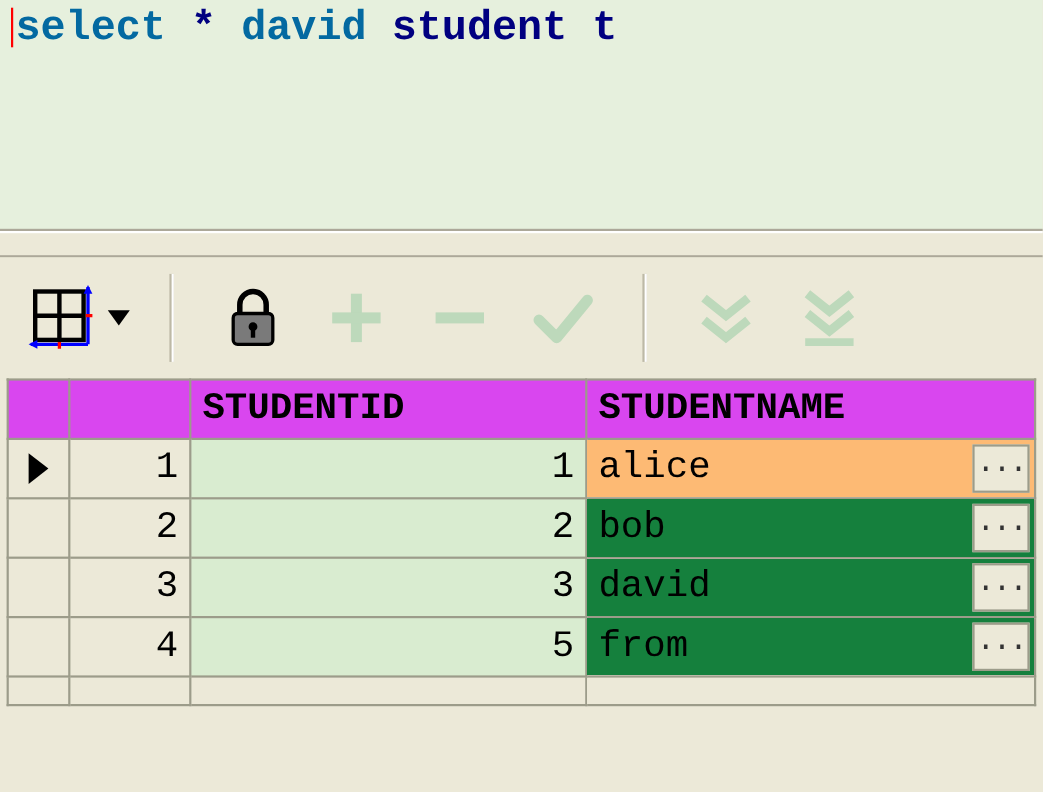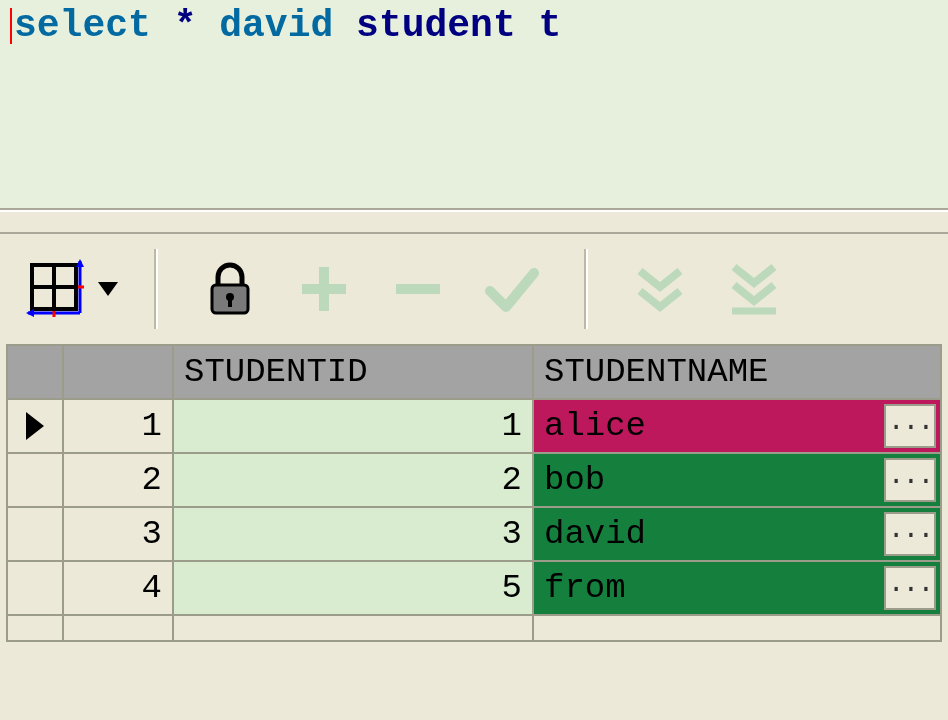--- a/index.html
+++ b/index.html
@@ -78,23 +78,23 @@
     font-family: "Courier New", monospace;
     font-size: 34px;
   }
   table.grid th, table.grid td {
     border: 2px solid #9c9c8a;
     height: 54px;
     padding: 2px 10px;
     box-sizing: border-box;
   }
   table.grid th {
-    background: #a3a3a3;
+    background: #d946ef;
     text-align: left;
-    font-weight: normal;
+    font-weight: bold;
     color: #000;
   }
   table.grid th.hdr-marker { width: 56px; }
   table.grid th.hdr-rownum { width: 110px; text-align:right; }
   table.grid th.hdr-id { width: 360px; }
   table.grid th.hdr-name { }
 
   td.row-marker {
     background: #ece9d8;
     text-align: center;
@@ -110,21 +110,21 @@
   td.cell-id {
     text-align: right;
     background: #d9ecd0;
   }
   td.cell-name {
     background: #15803d;
     position: relative;
     padding-right: 60px;
   }
   tr.r1 td.cell-id, tr.r1 td.cell-name { background:#d9ecd0; }
-  tr.r1 td.cell-name { background:#be185d; }
+  tr.r1 td.cell-name { background:#fdba74; }
 
   .row-ptr {
     width:0; height:0;
     border-top:14px solid transparent;
     border-bottom:14px solid transparent;
     border-left:18px solid #000;
     margin: 0 auto;
   }
   .ellipsis-btn {
     position: absolute;

